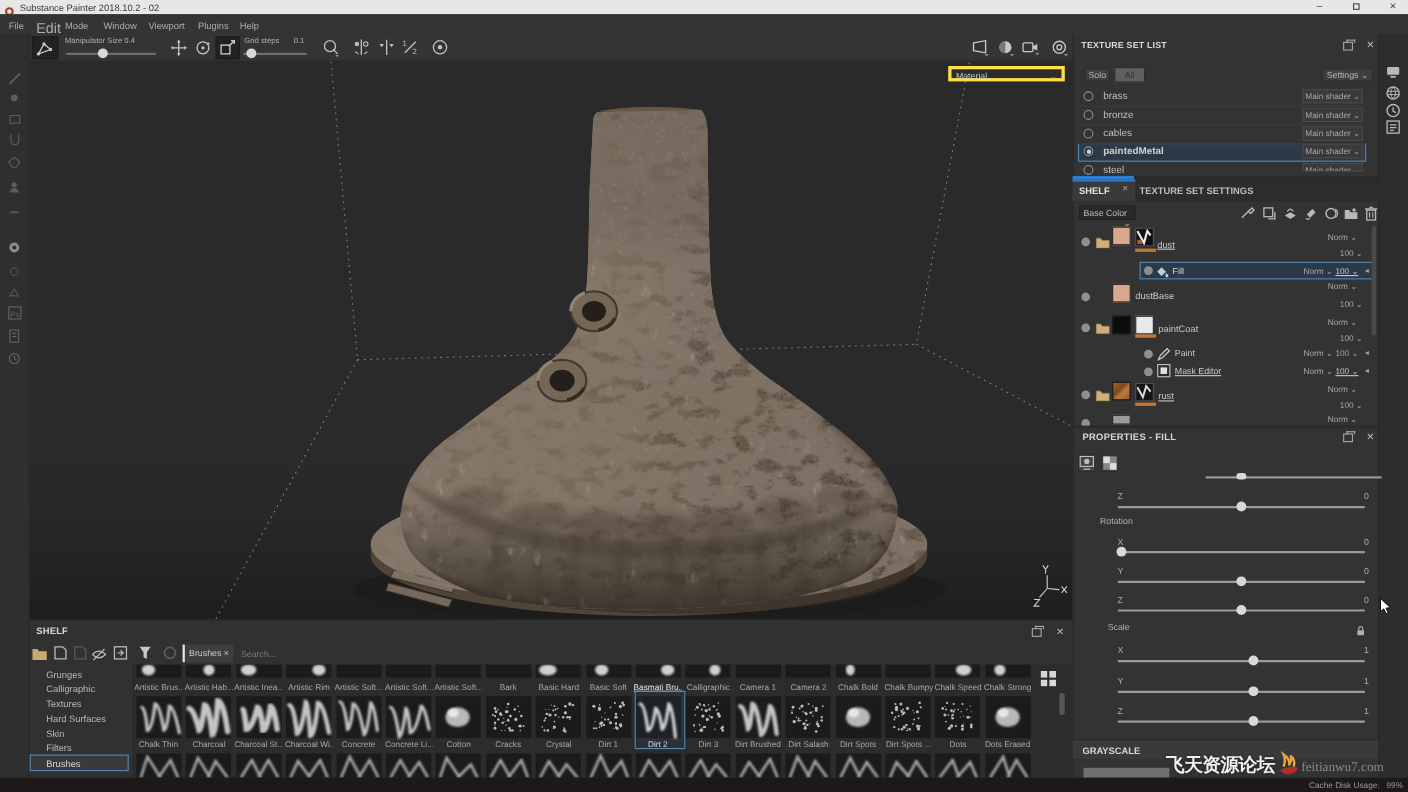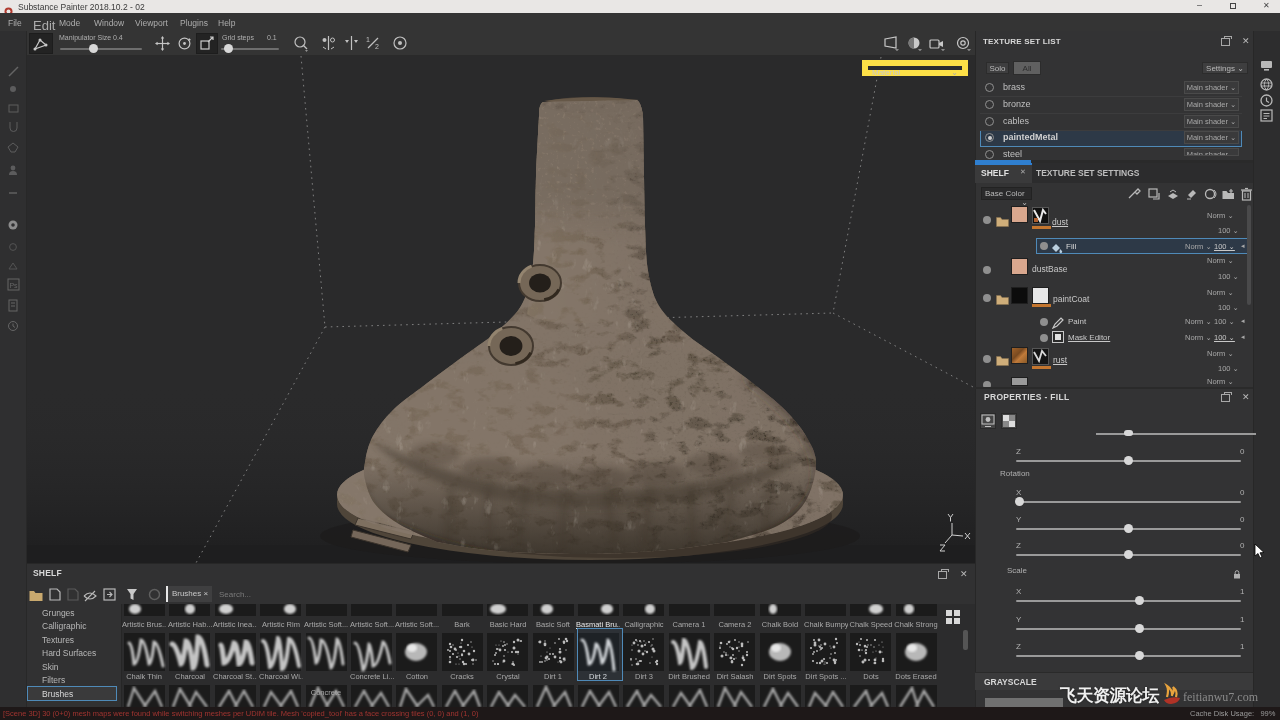--- a/index.html
+++ b/index.html
@@ -295,21 +295,21 @@
         <path d="M488.4,307.6 a22,18.919999999999998 0 0 0 15.399999999999999,-11.0" stroke="#32291f" stroke-width="3" fill="none"></path>
         <g stroke="#cfcfcf" stroke-width="1" fill="none">
 <line x1="925" y1="467" x2="925" y2="479"></line>
           <line x1="925" y1="479" x2="936" y2="480"></line>
           <line x1="925" y1="479" x2="918" y2="487"></line>
 <path d="M921,458 l2.5,3.5 l2.5,-3.5 M923.5,461.5 v4"></path>
 <path d="M938,477 l5,6 M943,477 l-5,6"></path>
 <path d="M913,489 h5 l-5,6 h5"></path>
         </g>
       </svg>
-<div style="left:835px;top:4px;width:106px;height:14px;background:#2d2d2e;border:6px solid #fde047;color:#c8c8c8;font-size:8px;padding:2px 4px;">Material<span style="float:right;color:#aaa;">⌄</span></div>
+<div style="left:835px;top:4px;width:106px;height:14px;background:#2d2d2e;border:3px solid #fde047;color:#c8c8c8;font-size:8px;padding:2px 4px;">Material<span style="float:right;color:#aaa;">⌄</span></div>
 </div>
 <div style="left:1253px;top:31px;width:27px;height:689px;background:#2d2d2e;border-left:1px solid #272727;"></div>
 <div style="left:1259px;top:58px;width:15px;height:15px;"><svg width="15" height="15" viewBox="0 0 15 15">
         <rect x="2" y="3" width="11" height="7" rx="1" fill="#b9b9b9"></rect>
         <rect x="5" y="11" width="5" height="1.6" fill="#b9b9b9"></rect>
       </svg></div>
 <div style="left:1259px;top:77px;width:15px;height:15px;"><svg width="15" height="15" viewBox="0 0 15 15">
         <circle cx="7.5" cy="7.5" r="5.5" fill="none" stroke="#b9b9b9" stroke-width="1.3"></circle>
         <path d="M2.5 6 h10 M2.5 9 h10 M7.5 2 a8 8 0 0 1 0 11 M7.5 2 a8 8 0 0 0 0 11" stroke="#b9b9b9" stroke-width="0.9" fill="none"></path>
       </svg></div>
@@ -955,21 +955,21 @@
     </svg>
 <div style="left:122px;top:620px;width:44px;height:9px;font-size:7.5px;color:#a8a8a8;text-align:center;overflow:hidden;white-space:nowrap;">Artistic Brus...</div>
 <div style="left:122px;top:672px;width:44px;height:9px;font-size:7.5px;color:#a8a8a8;text-align:center;overflow:hidden;white-space:nowrap;">Chalk Thin</div>
 <div style="left:168px;top:620px;width:44px;height:9px;font-size:7.5px;color:#a8a8a8;text-align:center;overflow:hidden;white-space:nowrap;">Artistic Hab...</div>
 <div style="left:168px;top:672px;width:44px;height:9px;font-size:7.5px;color:#a8a8a8;text-align:center;overflow:hidden;white-space:nowrap;">Charcoal</div>
 <div style="left:213px;top:620px;width:44px;height:9px;font-size:7.5px;color:#a8a8a8;text-align:center;overflow:hidden;white-space:nowrap;">Artistic Inea...</div>
 <div style="left:213px;top:672px;width:44px;height:9px;font-size:7.5px;color:#a8a8a8;text-align:center;overflow:hidden;white-space:nowrap;">Charcoal St...</div>
 <div style="left:259px;top:620px;width:44px;height:9px;font-size:7.5px;color:#a8a8a8;text-align:center;overflow:hidden;white-space:nowrap;">Artistic Rim</div>
 <div style="left:259px;top:672px;width:44px;height:9px;font-size:7.5px;color:#a8a8a8;text-align:center;overflow:hidden;white-space:nowrap;">Charcoal Wi...</div>
 <div style="left:304px;top:620px;width:44px;height:9px;font-size:7.5px;color:#a8a8a8;text-align:center;overflow:hidden;white-space:nowrap;">Artistic Soft...</div>
-<div style="left:304px;top:672px;width:44px;height:9px;font-size:7.5px;color:#a8a8a8;text-align:center;overflow:hidden;white-space:nowrap;margin-top:16px;">Concrete</div>
+<div style="left:304px;top:672px;width:44px;height:9px;font-size:7.5px;color:#a8a8a8;text-align:center;overflow:hidden;white-space:nowrap;">Concrete</div>
 <div style="left:350px;top:620px;width:44px;height:9px;font-size:7.5px;color:#a8a8a8;text-align:center;overflow:hidden;white-space:nowrap;">Artistic Soft...</div>
 <div style="left:350px;top:672px;width:44px;height:9px;font-size:7.5px;color:#a8a8a8;text-align:center;overflow:hidden;white-space:nowrap;">Concrete Li...</div>
 <div style="left:395px;top:620px;width:44px;height:9px;font-size:7.5px;color:#a8a8a8;text-align:center;overflow:hidden;white-space:nowrap;">Artistic Soft...</div>
 <div style="left:395px;top:672px;width:44px;height:9px;font-size:7.5px;color:#a8a8a8;text-align:center;overflow:hidden;white-space:nowrap;">Cotton</div>
 <div style="left:440px;top:620px;width:44px;height:9px;font-size:7.5px;color:#a8a8a8;text-align:center;overflow:hidden;white-space:nowrap;">Bark</div>
 <div style="left:440px;top:672px;width:44px;height:9px;font-size:7.5px;color:#a8a8a8;text-align:center;overflow:hidden;white-space:nowrap;">Cracks</div>
 <div style="left:486px;top:620px;width:44px;height:9px;font-size:7.5px;color:#a8a8a8;text-align:center;overflow:hidden;white-space:nowrap;">Basic Hard</div>
 <div style="left:486px;top:672px;width:44px;height:9px;font-size:7.5px;color:#a8a8a8;text-align:center;overflow:hidden;white-space:nowrap;">Crystal</div>
 <div style="left:531px;top:620px;width:44px;height:9px;font-size:7.5px;color:#a8a8a8;text-align:center;overflow:hidden;white-space:nowrap;">Basic Soft</div>
 <div style="left:531px;top:672px;width:44px;height:9px;font-size:7.5px;color:#a8a8a8;text-align:center;overflow:hidden;white-space:nowrap;">Dirt 1</div>
@@ -991,21 +991,20 @@
 <div style="left:894px;top:672px;width:44px;height:9px;font-size:7.5px;color:#a8a8a8;text-align:center;overflow:hidden;white-space:nowrap;">Dots Erased</div>
 <div style="left:577px;top:628px;width:46px;height:53px;border:1px solid #4f8ab8;background:rgba(60,90,120,0.12);"></div>
 <div style="left:946px;top:610px;width:14px;height:14px;"><svg width="14" height="14" viewBox="0 0 14 14">
         <rect x="0" y="0" width="6" height="6" fill="#d8d8d8"></rect>
         <rect x="8" y="0" width="6" height="6" fill="#d8d8d8"></rect>
         <rect x="0" y="8" width="6" height="6" fill="#d8d8d8"></rect>
         <rect x="8" y="8" width="6" height="6" fill="#d8d8d8"></rect>
       </svg></div>
 <div style="left:963px;top:630px;width:5px;height:20px;background:#555;border-radius:2px;"></div>
 <div style="left:0px;top:707px;width:1280px;height:13px;background:#1e1818;"></div>
-<div style="left:3px;top:709px;font-size:7.5px;color:#a03430;font-weight:normal;white-space:nowrap;">[Scene 3D] 30 (0+0) mesh maps were found while switching meshes per UDIM tile. Mesh 'copied_tool' has a face crossing tiles (0, 0) and (1, 0)</div>
 <div style="left:1190px;top:709px;font-size:7.5px;color:#9a9a9a;font-weight:normal;white-space:nowrap;">Cache Disk Usage:&nbsp;&nbsp; 99%</div>
 <div style="left:1060px;top:684px;width:105px;height:22px;font-size:17px;font-weight:bold;color:#f0f0f0;letter-spacing:-0.5px;white-space:nowrap;text-shadow:0 0 2px rgba(0,0,0,0.6);">飞天资源论坛</div>
 <div style="left:1158px;top:682px;width:26px;height:26px;"><svg width="26" height="26" viewBox="0 0 26 26">
 <path d="M6 18 Q14 14 22 16 Q21 21 13 22 Q8 22 6 18 Z" fill="#b03226"></path>
 <path d="M9 15 Q11 8 9 4 Q15 8 14 14 M14 13 Q17 8 15 5 Q20 9 18 15" fill="none" stroke="#e8a33d" stroke-width="2.2"></path>
 </svg></div>
 <div style="left:1183px;top:690px;width:90px;height:14px;font-size:12px;color:#8a8a8a;font-family:'Liberation Serif',serif;white-space:nowrap;">feitianwu7.com</div>
 <div style="left:1254px;top:543px;width:12px;height:17px;"><svg width="12" height="17" viewBox="0 0 12 17">
 <path d="M1 1 L1 13 L4 10.5 L6 15 L8 14 L6 9.8 L10 9.5 Z" fill="#fff" stroke="#000" stroke-width="0.8"></path>
 </svg></div>

